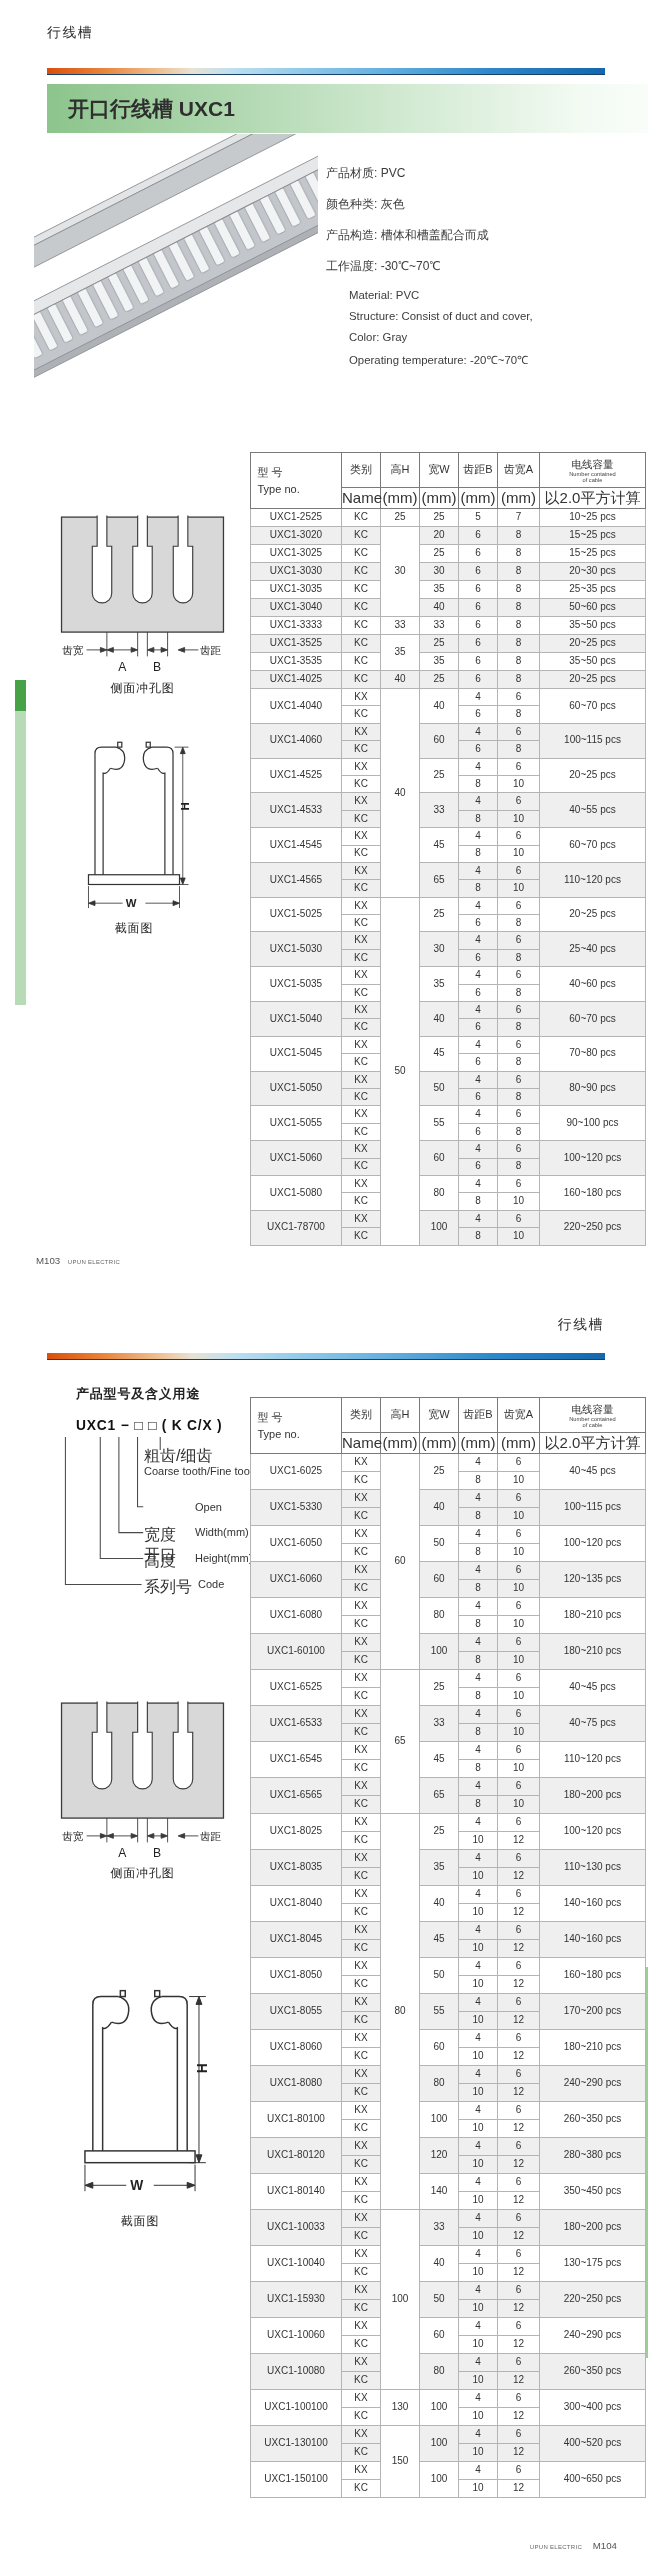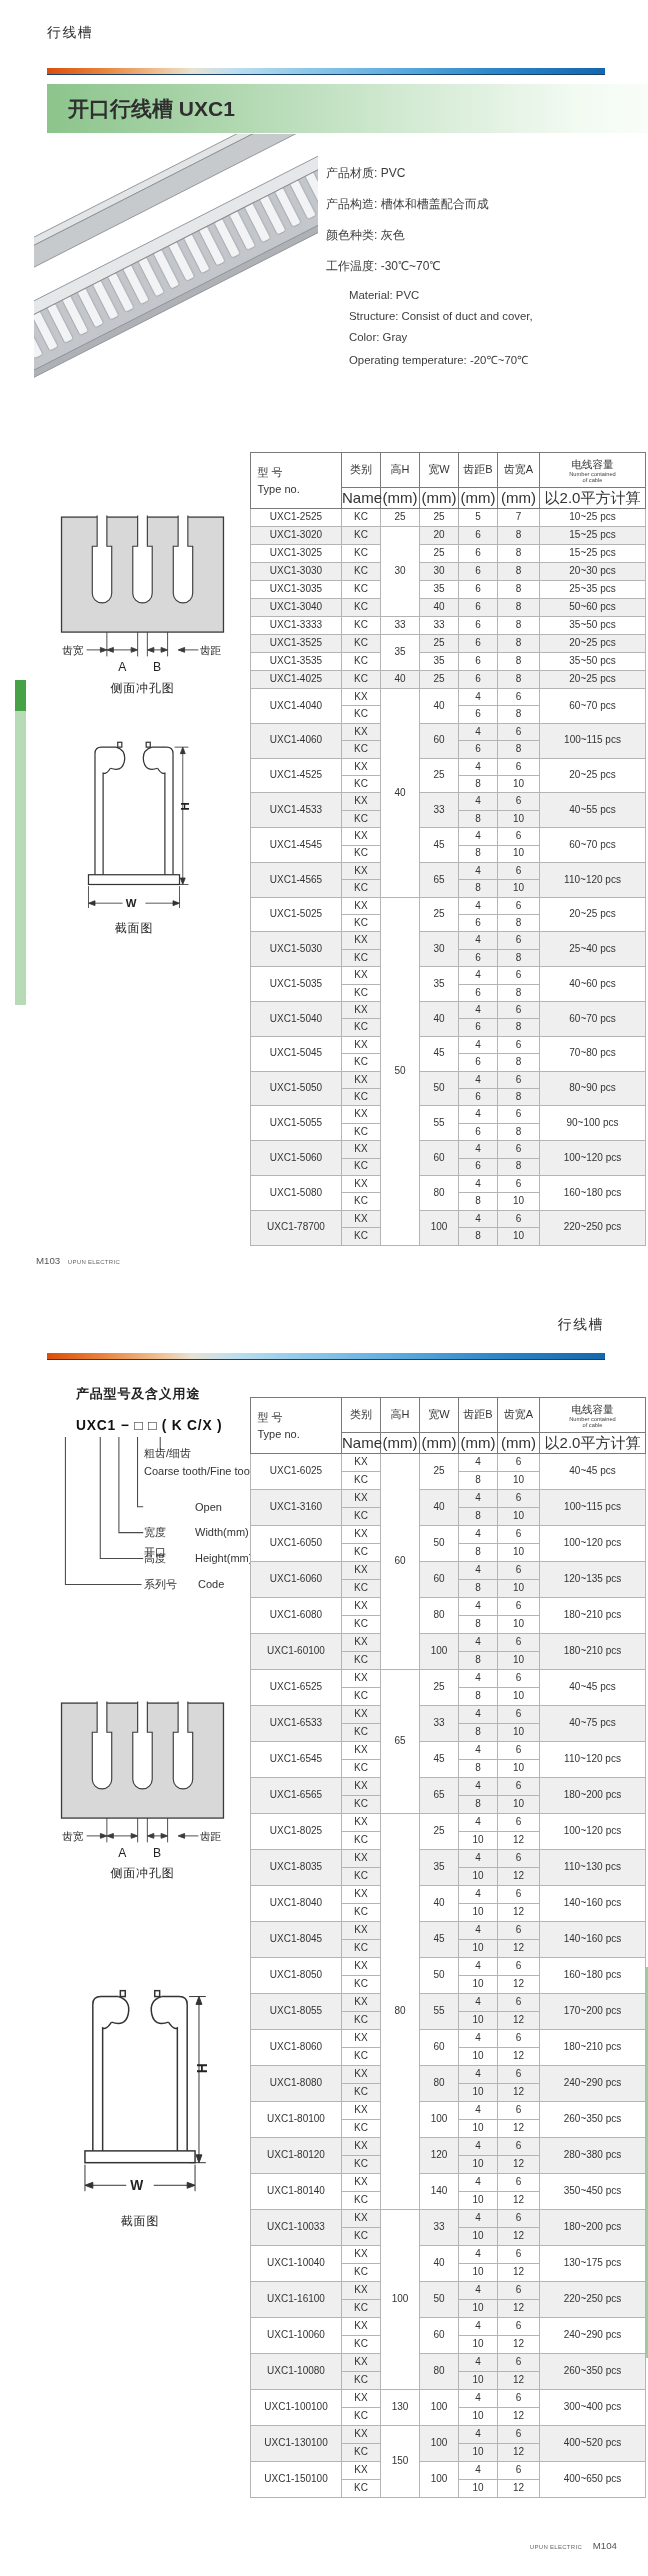--- a/index.html
+++ b/index.html
@@ -11,21 +11,21 @@
     background:linear-gradient(to right,#d94f0c 0%,#e8833c 10%,#efc091 20%,#e9e2d2 26%,#bfdfef 33%,#93cbe9 45%,#5fade0 62%,#2d87c8 80%,#1467ad 100%);}
   .banner{height:49px;line-height:49px;padding-left:21px;font-size:21px;font-weight:600;color:#2f2f2f;
     background:linear-gradient(to right,#8cc48c 0%,#cfe8cf 55%,#f2faf2 85%,#fbfefb 100%);}
   .caption{font-size:12px;color:#222;text-align:center;letter-spacing:0.8px;}
   .spec-cn{font-size:12px;height:31px;color:#3c3c3c;}
   .spec-en{font-size:11.4px;height:21px;color:#3c3c3c;margin-left:23px;}
   .footer{font-size:9.7px;color:#555;white-space:nowrap;}
   .footer .brand{font-size:6px;color:#666;letter-spacing:0.3px;}
   .sec-title{font-size:13px;font-weight:bold;color:#222;letter-spacing:0.8px;}
   .model-code{font-size:13.8px;font-weight:bold;color:#111;letter-spacing:0.8px;text-align:right;}
-  .leg-cn{font-size:11px;color:#333;}
+  .leg-cn{font-size:16px;color:#333;}
   .leg-en{font-size:11px;color:#333;}
 
   .spec-table{border-collapse:collapse;table-layout:fixed;width:395px;background:#fff;
     font-size:10px;color:#333;border:1.2px solid #606060;border-top:1.6px solid #4a4a4a;border-bottom:1.6px solid #4a4a4a;}
   .spec-table th,.spec-table td{border:0.8px solid #b4b4b4;text-align:center;padding:0;line-height:1.05;}
   .spec-table thead th{border:0.8px solid #7a7a7a;font-weight:normal;font-size:11px;background:#fff;}
   .spec-table tr.h1 th{height:34px;}
   .spec-table tr.h2 th{height:20px;font-size:15px;}
   .th-model{text-align:left !important;padding-left:6.5px !important;font-size:10.5px;}
   .th-model div{line-height:1.5;}
@@ -59,22 +59,22 @@
       <rect x="-50" y="50" width="450" height="9" fill="#e2e4e6" stroke="#8b9095" stroke-width="1"></rect>
       <rect x="-50" y="59" width="450" height="24" fill="#c6cacd" stroke="#8b9095" stroke-width="1"></rect>
       <rect x="-50" y="120" width="450" height="15" fill="#e5e7e9" stroke="#8b9095" stroke-width="1"></rect>
       <rect x="-50" y="135" width="450" height="64" fill="url(#slots)" stroke="#8b9095" stroke-width="1.2"></rect>
       <rect x="-50" y="196" width="450" height="8" fill="#aeb2b6" stroke="#8b9095" stroke-width="1"></rect>
     </g>
   </svg>
 
   <div class="abs" style="left:326px;top:165px;width:316px;" id="specs-cn">
       <div class="spec-cn">产品材质: PVC</div>
+      <div class="spec-cn">颜色种类: 灰色</div>
       <div class="spec-cn">产品构造: 槽体和槽盖配合而成</div>
-      <div class="spec-cn">颜色种类: 灰色</div>
       <div class="spec-cn">工作温度: -30℃~70℃</div>
     </div>
   <div class="abs" style="left:326px;top:289px;width:316px;" id="specs-en">
       <div class="spec-en">Material: PVC</div>
       <div class="spec-en">Structure: Consist of duct and cover,</div>
       <div class="spec-en">Color: Gray</div>
       <div class="spec-en">Operating temperature: -20℃~70℃</div>
     </div>
 
   <svg class="abs" style="left:49px;top:509px;" width="187" height="166" viewBox="0 0 230 205">
@@ -613,21 +613,21 @@
           <td class="c-b">4</td>
           <td class="c-a">6</td>
           <td rowspan="2" class="c-cap">40~45 pcs</td>
         </tr>
         <tr class="sub">
           <td class="c-name">KC</td>
           <td class="c-b">8</td>
           <td class="c-a">10</td>
         </tr>
         <tr class="gstart shade sub">
-          <td rowspan="2" class="c-model">UXC1-3160</td>
+          <td rowspan="2" class="c-model">UXC1-5330</td>
           <td class="c-name">KX</td>
           <td rowspan="2" class="c-w">40</td>
           <td class="c-b">4</td>
           <td class="c-a">6</td>
           <td rowspan="2" class="c-cap">100~115 pcs</td>
         </tr>
         <tr class="shade sub">
           <td class="c-name">KC</td>
           <td class="c-b">8</td>
           <td class="c-a">10</td>
@@ -902,21 +902,21 @@
           <td class="c-b">4</td>
           <td class="c-a">6</td>
           <td rowspan="2" class="c-cap">130~175 pcs</td>
         </tr>
         <tr class="sub">
           <td class="c-name">KC</td>
           <td class="c-b">10</td>
           <td class="c-a">12</td>
         </tr>
         <tr class="gstart shade sub">
-          <td rowspan="2" class="c-model">UXC1-16100</td>
+          <td rowspan="2" class="c-model">UXC1-15930</td>
           <td class="c-name">KX</td>
           <td rowspan="2" class="c-w">50</td>
           <td class="c-b">4</td>
           <td class="c-a">6</td>
           <td rowspan="2" class="c-cap">220~250 pcs</td>
         </tr>
         <tr class="shade sub">
           <td class="c-name">KC</td>
           <td class="c-b">10</td>
           <td class="c-a">12</td>

